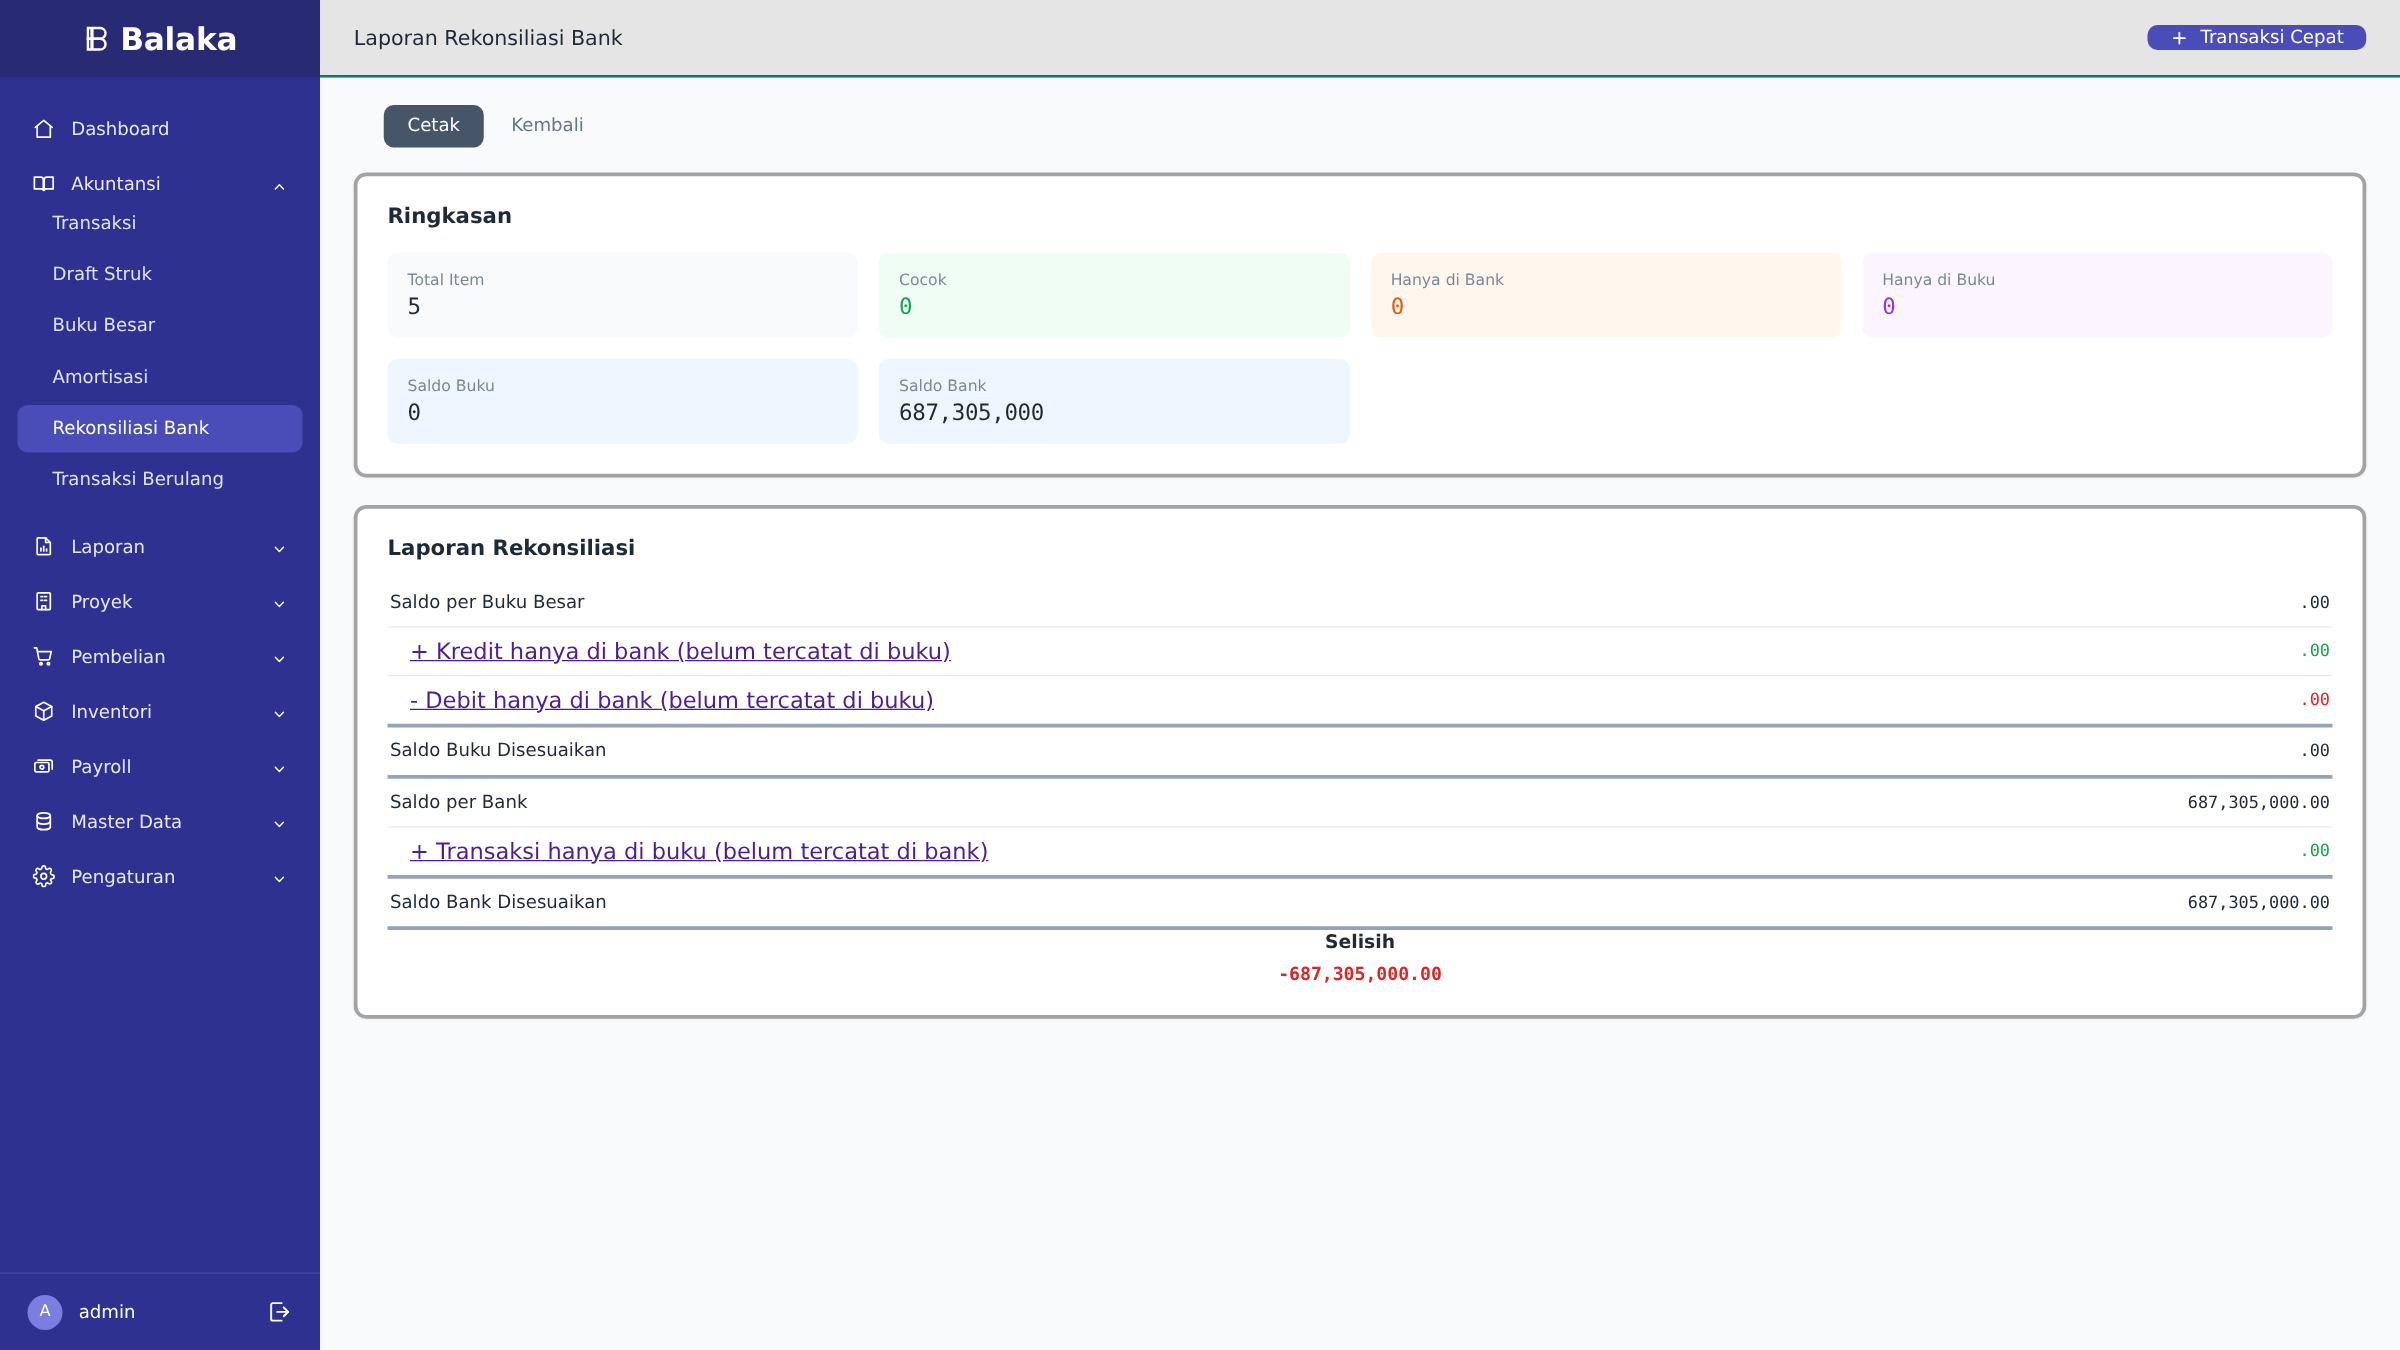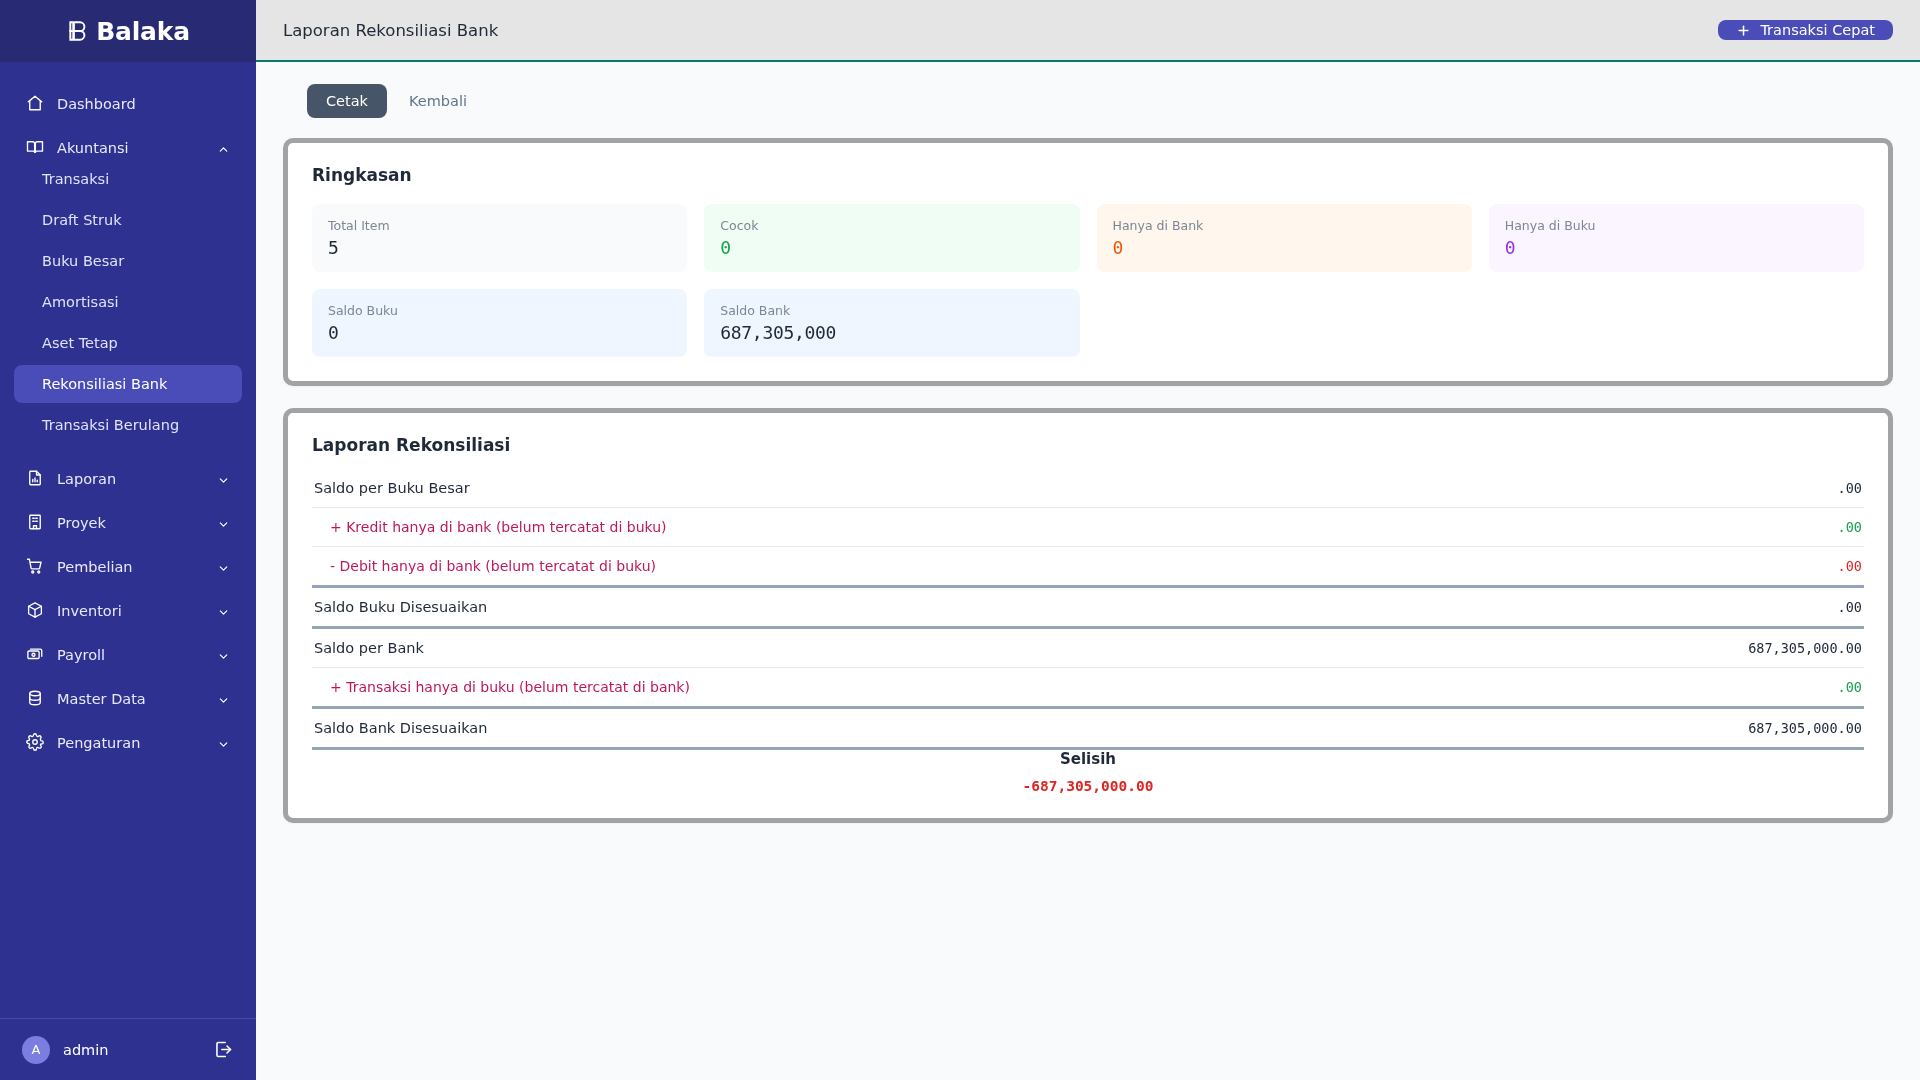--- a/index.html
+++ b/index.html
@@ -208,21 +208,21 @@
     height: 34px;
     padding: 0 14px;
     font-size: 14.5px;
     font-family: inherit;
     cursor: pointer;
   }
 
   .card {
     background: #ffffff;
     border-radius: 10px;
-    border: 5px solid #a3a3a3;
+    border: 3px solid #a3a3a3;
     box-shadow: 0 1px 2px rgba(16,24,40,0.04);
     padding: 22px 24px 24px 24px;
     margin-bottom: 22px;
   }
 
   .card-title {
     font-size: 17px;
     color: #1f2937;
     margin-bottom: 19px;
   }
@@ -271,23 +271,24 @@
     align-items: center;
     justify-content: space-between;
     height: 38px;
     padding: 0 2px;
   }
   .row-label {
     font-size: 14.5px;
     color: #1f2937;
   }
   .row.sub .row-label {
-    font-size: 14px;
-    color: #be185d;
+    font-size: 18px;
+    color: #4c1d95;
     padding-left: 16px;
+    text-decoration: underline;
   }
   .row-value {
     font-size: 13.5px;
     font-family: "DejaVu Sans Mono", "Liberation Mono", monospace;
     color: #1f2937;
     text-align: right;
     white-space: nowrap;
   }
   .row-value.green { color: #16a34a; }
   .row-value.red   { color: #dc2626; }
@@ -348,23 +349,20 @@
         <span>Transaksi</span>
       </div>
       <div class="sub-item">
         <span>Draft Struk</span>
       </div>
       <div class="sub-item">
         <span>Buku Besar</span>
       </div>
       <div class="sub-item">
         <span>Amortisasi</span>
-      </div>
-      <div class="sub-item">
-        <span>Aset Tetap</span>
       </div>
       <div class="sub-item active">
         <span>Rekonsiliasi Bank</span>
       </div>
       <div class="sub-item">
         <span>Transaksi Berulang</span>
       </div>
 
       <div class="nav-item">
         <span class="nav-icon">

